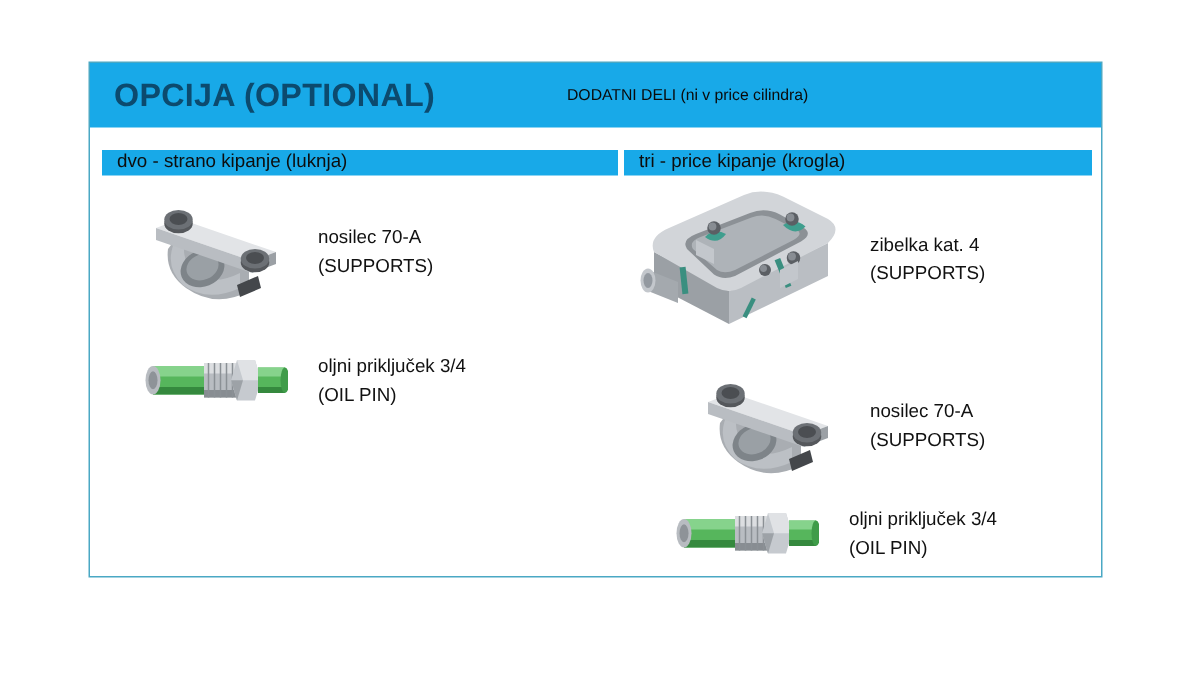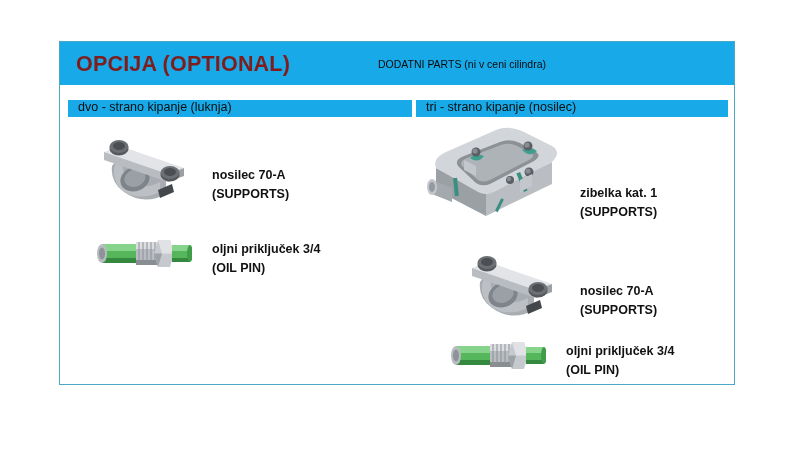--- a/index.html
+++ b/index.html
@@ -39,21 +39,21 @@
     display: flex;
     align-items: center;
   }
   .header-title {
     position: absolute;
     left: 16px;
     top: 50%;
     transform: translateY(-50%);
     font-size: 21.5px;
     font-weight: bold;
-    color: #7f1d1d;
+    color: #0c4a6e;
     letter-spacing: 0.2px;
     white-space: nowrap;
   }
   .header-notes {
     position: absolute;
     left: 318px;
     top: 50%;
     transform: translateY(-50%);
     color: #0a0a0a;
     font-size: 10.5px;
@@ -85,22 +85,21 @@
     position: absolute;
     top: 84px;
     width: 336px;
   }
   #col-left  { left: 8px; }
   #col-right { left: 356px; }
 
   .item {
     position: absolute;
     display: flex;
-    align-items: flex-end;
-    font-weight: bold;
+    align-items: center;
   }
   .item-figure {
     position: relative;
     flex: 0 0 auto;
   }
   .item-label {
     font-size: 12.5px;
     color: #111111;
     line-height: 19px;
     white-space: nowrap;
@@ -121,29 +120,29 @@
   svg { display: block; }
 </style>
 </head>
 <body>
 
 <div id="panel">
 
   <div class="header-band">
     <div class="header-title">OPCIJA (OPTIONAL)</div>
     <div class="header-notes">
-      <div>DODATNI PARTS (ni v ceni cilindra)</div>
+      <div>DODATNI DELI (ni v price cilindra)</div>
     </div>
   </div>
 
   <div class="col-head" id="col-head-left">
     <span>dvo - strano kipanje (luknja)</span>
   </div>
   <div class="col-head" id="col-head-right">
-    <span>tri - strano kipanje (nosilec)</span>
+    <span>tri - price kipanje (krogla)</span>
   </div>
 
   <div class="column" id="col-left">
 
     <div class="item" id="item-l1">
       <div class="item-figure fig-gap-bracket">
         <svg width="106" height="72" viewBox="0 0 106 72">
 
           <path d="M30 26 L78 48 L78 62 Q56 74 36 60 Q22 50 24 34 Z" fill="#a9adb2"></path>
           <path d="M30 26 Q20 44 34 58 Q50 70 72 60 L72 50 Q52 60 40 48 Q32 38 36 29 Z" fill="#bcc0c5"></path>
@@ -241,21 +240,21 @@
           <circle cx="105" cy="48" r="4.5" fill="#5b5f64"></circle>
           <circle cx="104" cy="47" r="2.6" fill="#888d93"></circle>
           <circle cx="86" cy="56" r="4" fill="#5b5f64"></circle>
           <circle cx="85" cy="55" r="2.3" fill="#888d93"></circle>
 
           <path d="M40 36 L52 42 L52 52 L40 46 Z" fill="#c3c7cc"></path>
           <path d="M96 56 L108 50 L108 62 L96 68 Z" fill="#c3c7cc"></path>
         </svg>
       </div>
       <div class="item-label">
-        <span class="sub">zibelka kat. 1</span>
+        <span class="sub">zibelka kat. 4</span>
         <span class="sub">(SUPPORTS)</span>
       </div>
     </div>
 
     <div class="item" id="item-r2">
       <div class="item-figure fig-gap-bracket">
         <svg width="106" height="72" viewBox="0 0 106 72">
           <path d="M30 26 L78 48 L78 62 Q56 74 36 60 Q22 50 24 34 Z" fill="#a9adb2"></path>
           <path d="M30 26 Q20 44 34 58 Q50 70 72 60 L72 50 Q52 60 40 48 Q32 38 36 29 Z" fill="#bcc0c5"></path>
           <ellipse cx="47" cy="47" rx="15" ry="12" transform="rotate(-22 47 47)" fill="#7e8489"></ellipse>

